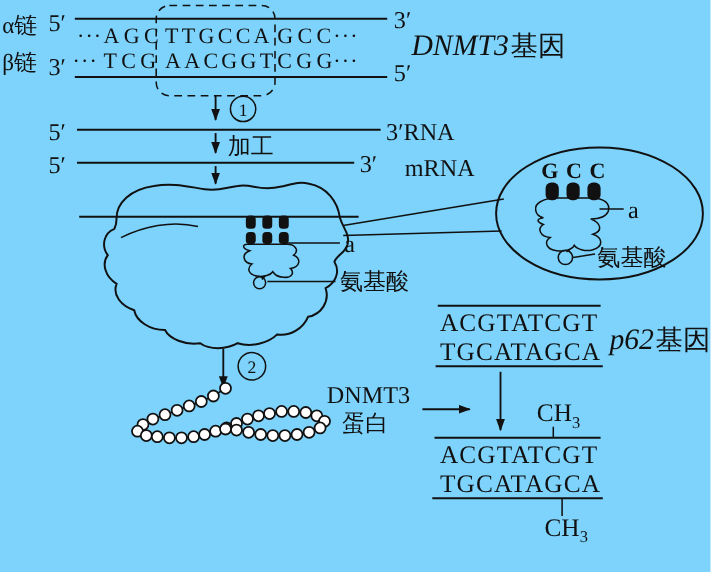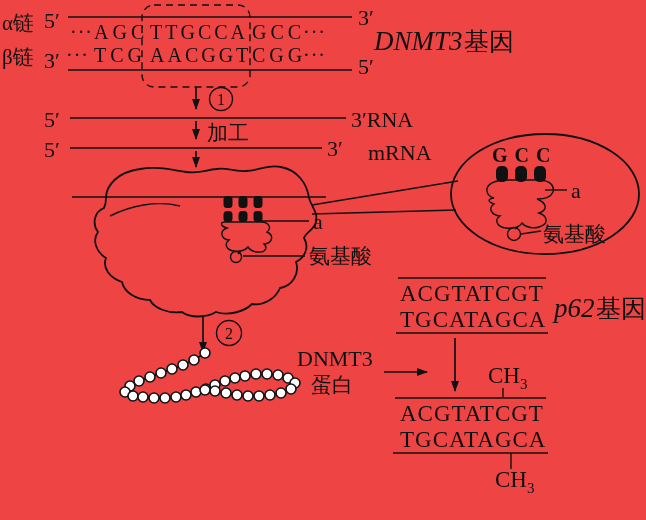--- a/index.html
+++ b/index.html
@@ -1,16 +1,16 @@
 <!DOCTYPE html>
 <html><head>
 <meta charset="utf-8">
 <style>
   html,body{margin:0;padding:0;background:#fff;}
-  .stage{width:646px;height:520px;position:relative;background:#ef4444;}
+  .stage{width:646px;height:520px;position:relative;background:#7dd3fc;}
   svg text{font-family:"Liberation Serif","DejaVu Serif",serif;fill:#111;}
   .lbl{font-size:22px;}
   .cjk{font-size:21px;}
   .seq{font-size:20px;letter-spacing:4px;}
   .seqbox{font-size:20px;letter-spacing:3px;}
   .dots{font-size:20px;letter-spacing:1px;}
   .gene-it{font-size:27px;font-style:italic;}
   .gene-cjk{font-size:25px;}
   .p62seq{font-size:23px;letter-spacing:1px;}
   .stepnum{font-size:16px;text-anchor:middle;}

